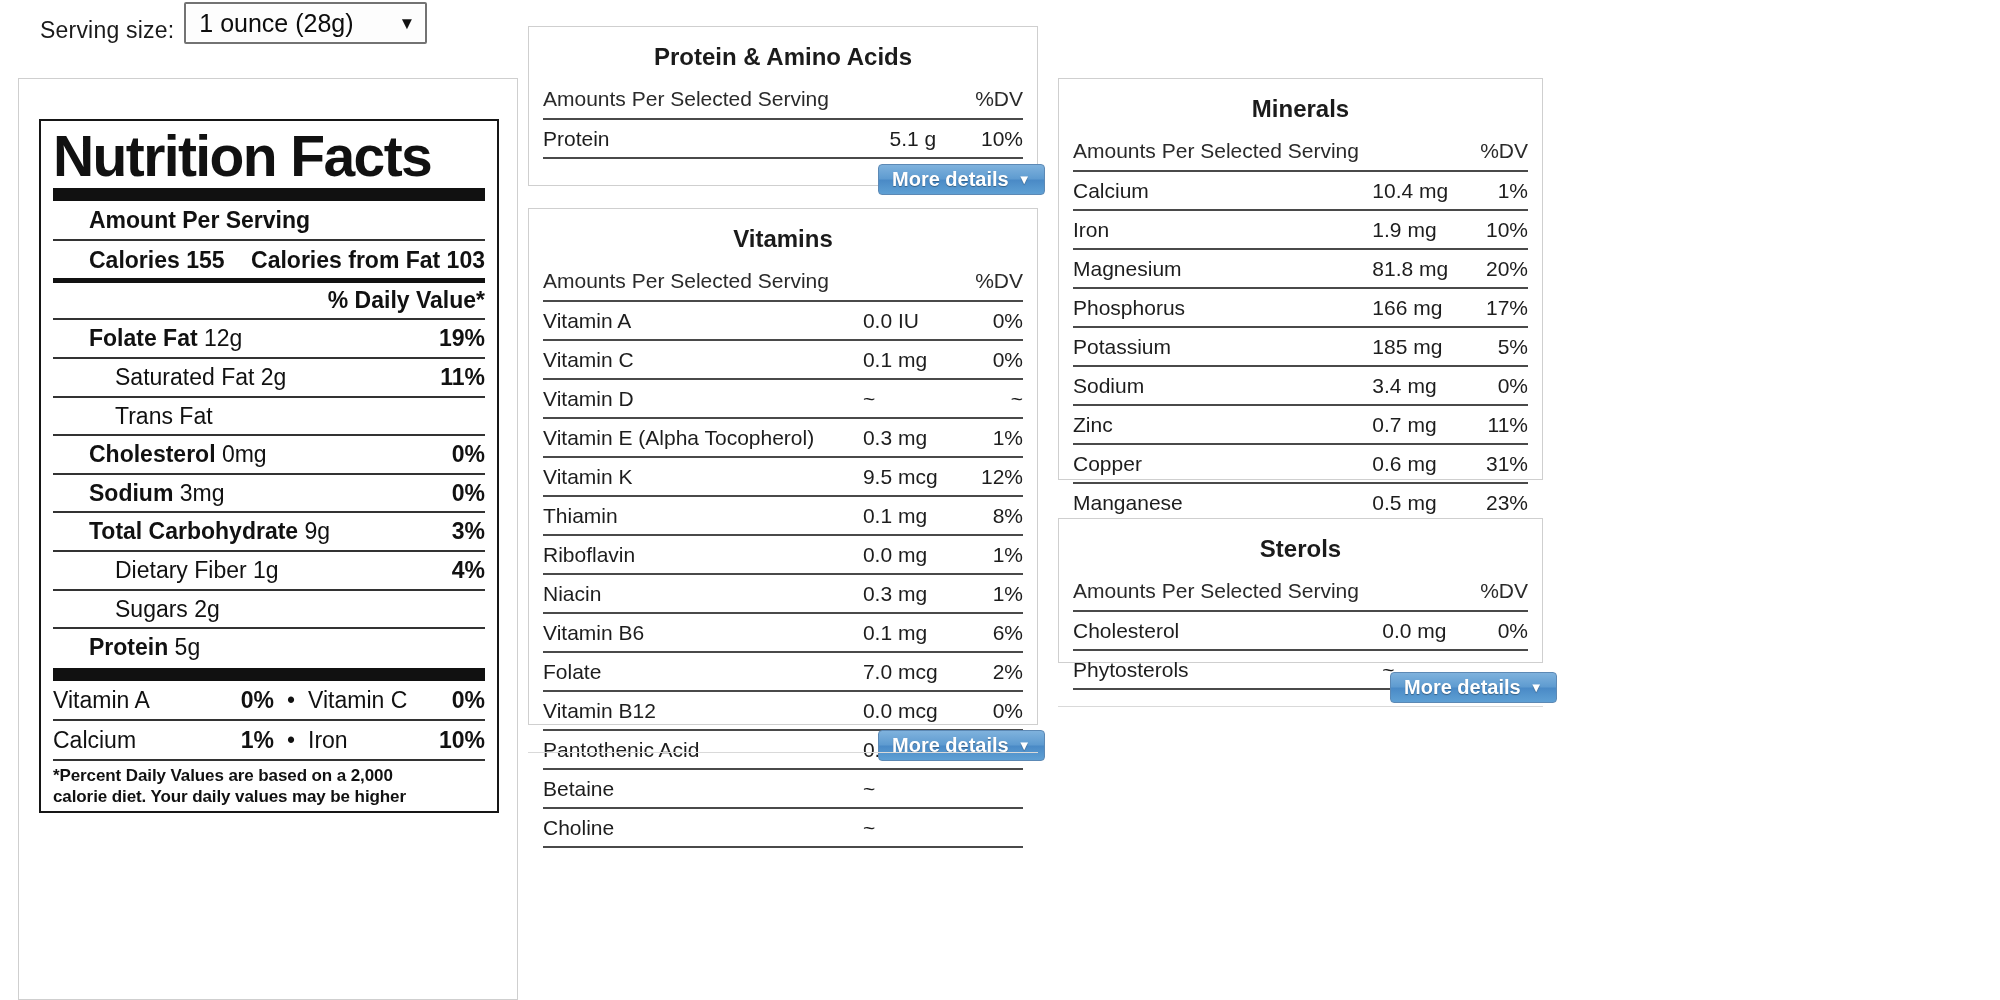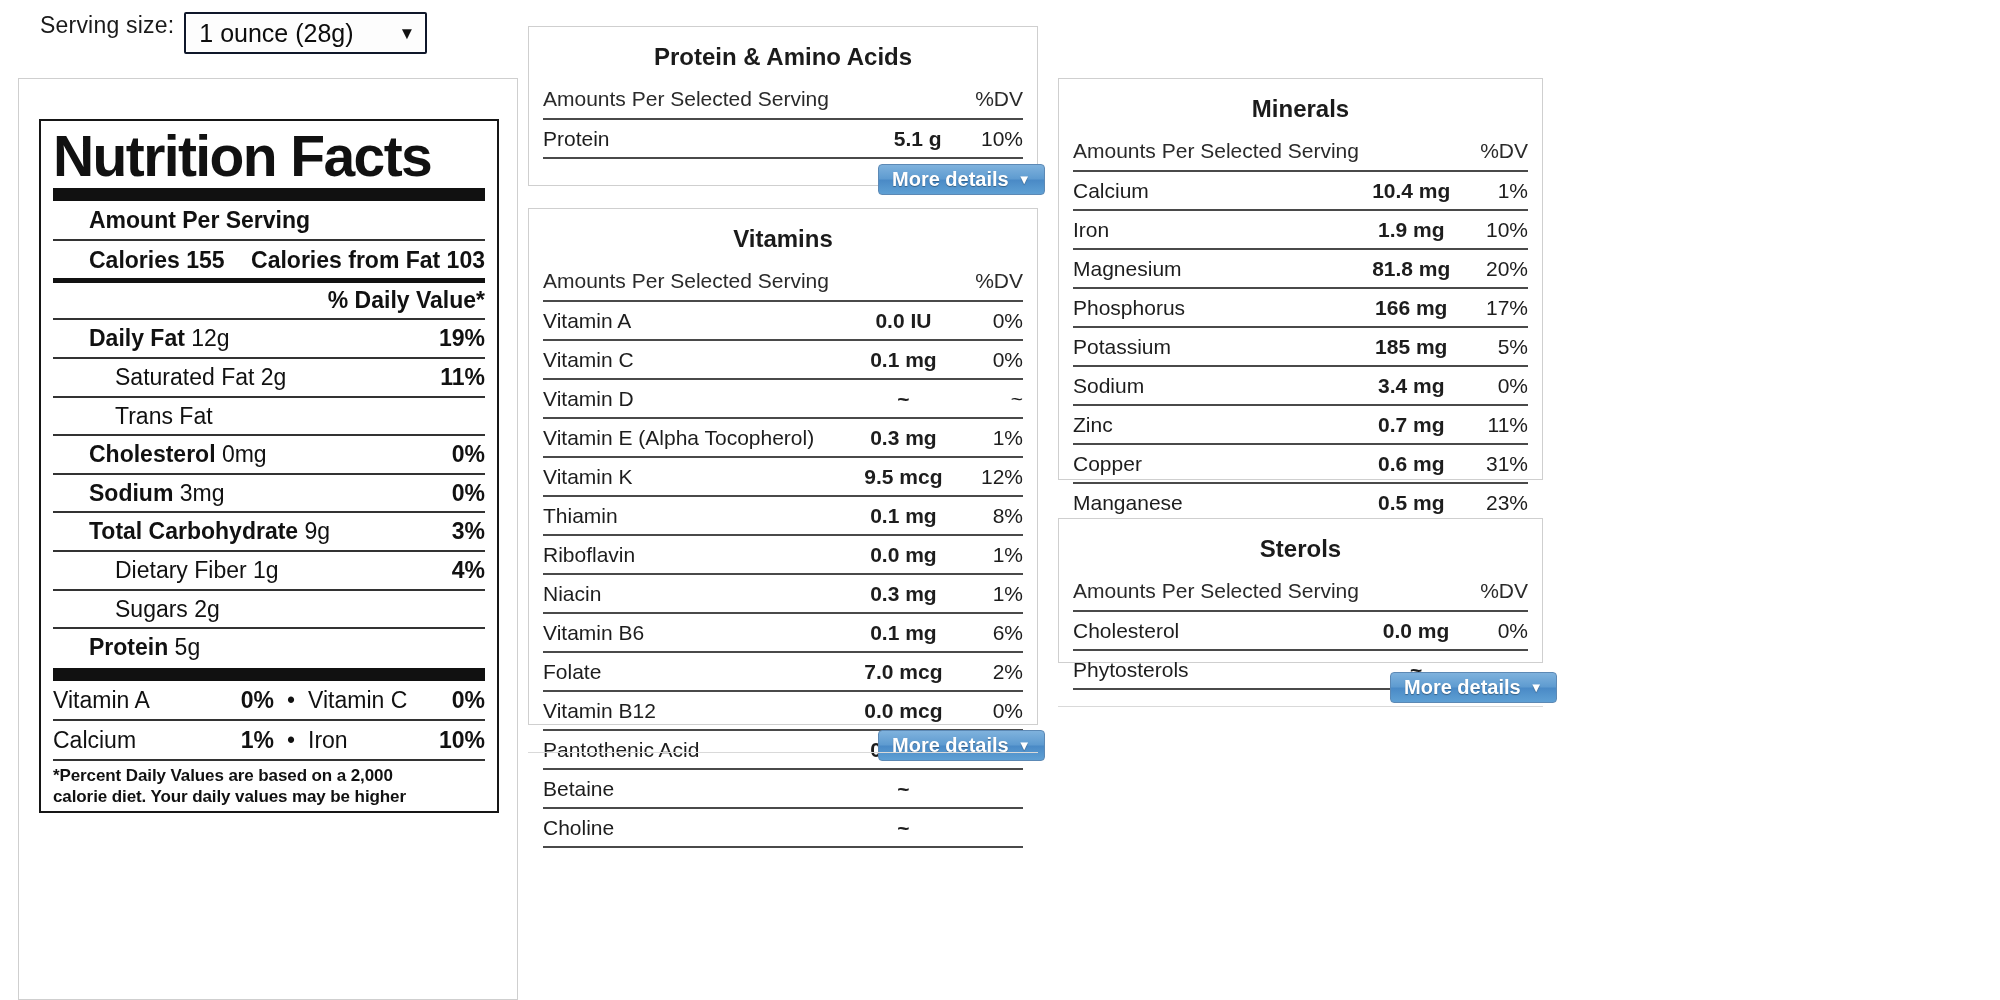--- a/index.html
+++ b/index.html
@@ -16,38 +16,38 @@
     position: relative;
     width: 2000px;
     height: 1000px;
     background: #ffffff;
   }
 
   
   #serving-bar {
     position: absolute;
     left: 40px;
-    top: 12px;
+    top: 2px;
     display: flex;
-    align-items: flex-start;
+    align-items: flex-end;
     gap: 10px;
   }
   #serving-label {
     font-size: 23px;
     color: #1a1a1a;
     letter-spacing: 0.2px;
   }
   #serving-select {
     display: inline-flex;
     align-items: center;
     justify-content: space-between;
     min-width: 216px;
     height: 38px;
     padding: 0 10px 0 13px;
-    border: 2px solid #0f172a;
+    border: 2px solid #737373;
     border-radius: 2px;
     background: #fdfdfd;
     box-shadow: inset 0 0 0 1px #ffffff;
     cursor: pointer;
   }
   #serving-select .sel-text {
     font-size: 25px;
     color: #0d0d0d;
   }
   #serving-select .caret {
@@ -156,21 +156,21 @@
     padding: 4px 0 7px 0;
     font-size: 21px;
     color: #2a2a2a;
   }
   table.nutri th.dvh { text-align: right; }
   table.nutri td {
     padding: 7px 0 6px 0;
     border-top: 2px solid #4a4a4a;
   }
   table.nutri tr:last-child td { border-bottom: 2px solid #4a4a4a; }
-  table.nutri td.amt { text-align: center; white-space: nowrap; padding-right: 4px; font-weight: bold; }
+  table.nutri td.amt { text-align: left; white-space: nowrap; padding-right: 4px; }
   table.nutri td.dv  { text-align: right; width: 72px; white-space: nowrap; }
   table.nutri td.name { white-space: nowrap; }
 
   
   .more-btn {
     position: absolute;
     display: inline-flex;
     align-items: center;
     gap: 9px;
     height: 31px;
@@ -235,21 +235,21 @@
         <span class="dv">Calories from Fat 103</span>
       </div>
 
       <div class="rule-med"></div>
 
       <div class="nf-dvhead">% Daily Value*</div>
 
       <div id="nf-rows">
           <div class="rule-thin"></div>
           <div class="nf-row">
-            <span class="lbl"><b>Daily Fat</b><span class="val"> 12g</span></span>
+            <span class="lbl"><b>Folate Fat</b><span class="val"> 12g</span></span>
             <span class="dv">19%</span>
           </div>
           <div class="rule-thin"></div>
           <div class="nf-row">
             <span class="lbl nf-indent"><span>Saturated Fat</span><span class="val"> 2g</span></span>
             <span class="dv">11%</span>
           </div>
           <div class="rule-thin"></div>
           <div class="nf-row">
             <span class="lbl nf-indent"><span>Trans Fat</span></span>

